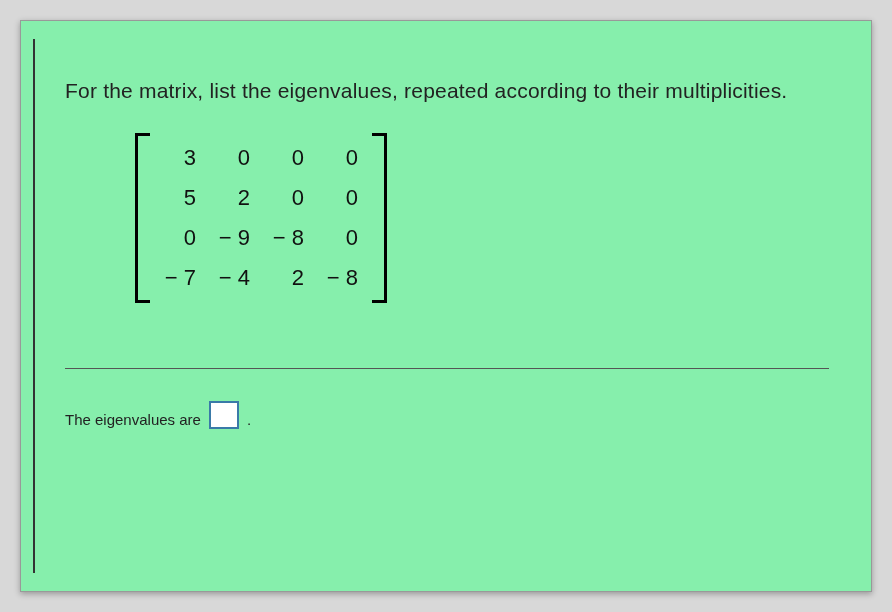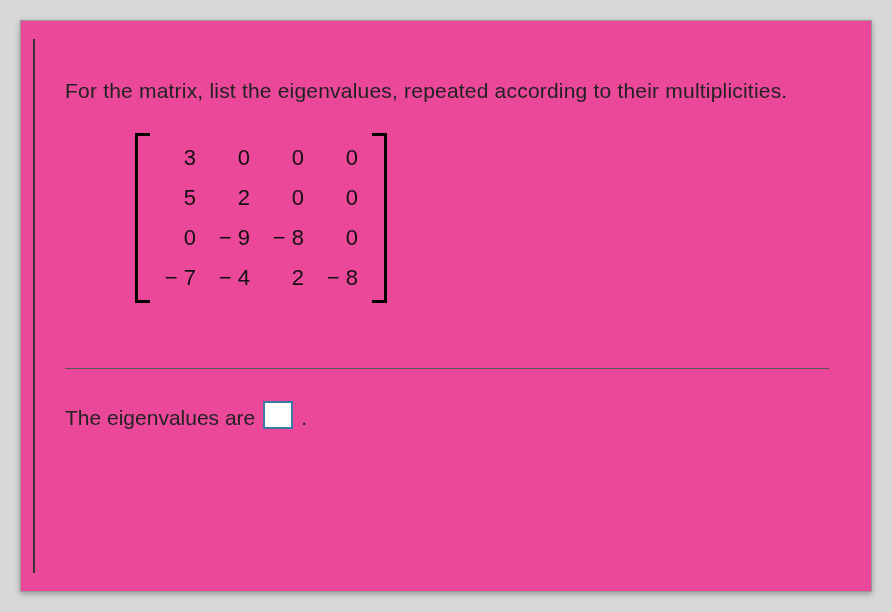--- a/index.html
+++ b/index.html
@@ -8,21 +8,21 @@
     background: #d8d8d8;
     font-family: Arial, Helvetica, sans-serif;
     width: 892px;
     height: 612px;
     overflow: hidden;
   }
   .page-frame {
     margin: 20px;
     width: 852px;
     height: 572px;
-    background: #ec4899;
+    background: #86efac;
     border: 1px solid #999;
     box-shadow: 0 2px 6px rgba(0,0,0,0.3);
     position: relative;
     padding: 0;
     box-sizing: border-box;
   }
   .inner-border {
     position: absolute;
     left: 12px;
     right: 12px;
@@ -90,21 +90,21 @@
     text-align: right;
     min-width: 32px;
     white-space: nowrap;
   }
   .divider {
     border: none;
     border-top: 1.5px solid #555;
     margin: 40px 0 28px 0;
   }
   .answer-line {
-    font-size: 21px;
+    font-size: 15px;
     color: #222;
     display: flex;
     align-items: baseline;
     gap: 6px;
   }
   .answer-box {
     display: inline-block;
     width: 26px;
     height: 24px;
     border: 2px solid #3a7aa8;

